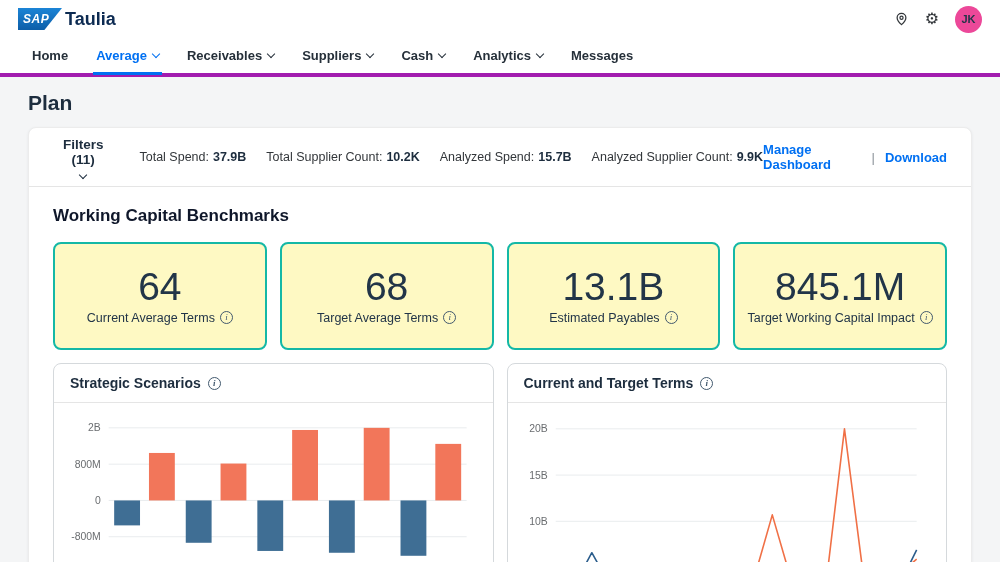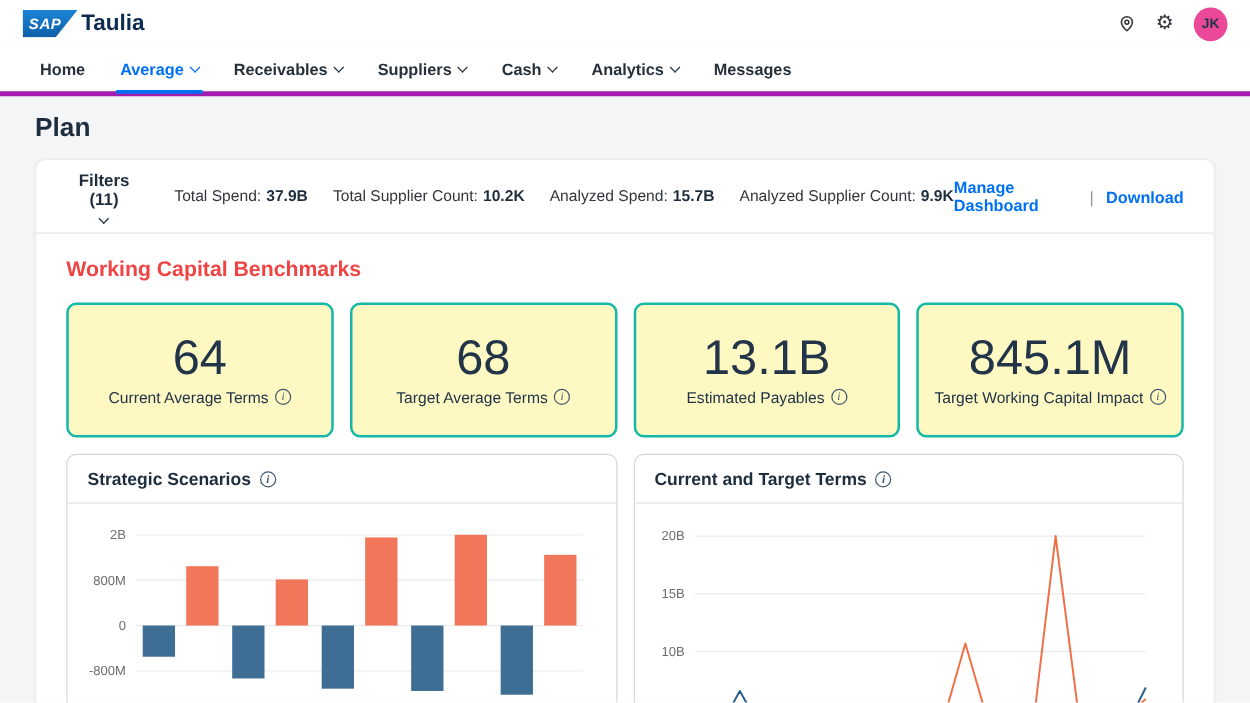--- a/index.html
+++ b/index.html
@@ -1,21 +1,21 @@
 <!DOCTYPE html>
 <html><head>
 <meta charset="utf-8">
 <style>
   * { margin:0; padding:0; box-sizing:border-box; }
   html,body { width:1000px; height:562px; overflow:hidden; }
   body { background:#f4f5f6; font-family:"Liberation Sans", sans-serif; color:#32363a; }
 
   
   .topbar { height:38px; background:#fff; display:flex; align-items:center; padding:0 18px; }
-  .brand { display:flex; gap:3px; cursor:pointer; }
+  .brand { display:flex; align-items:center; gap:3px; cursor:pointer; }
   .sap-logo { width:44px; height:22px; background:linear-gradient(180deg,#1b84d6,#0d5ea8);
       clip-path:polygon(0 0,100% 0,60% 100%,0 100%); color:#fff; font-style:italic; font-weight:bold;
       font-size:12px; letter-spacing:.5px; padding:4px 0 0 5px; }
   .brand-name { font-size:18px; font-weight:700; color:#0d2b52; }
   .topbar-right { margin-left:auto; display:flex; align-items:center; gap:16px; }
   .icon-btn { background:none; border:none; cursor:pointer; display:flex; align-items:center; color:#32363a; }
   .gear-glyph { font-size:16px; line-height:1; color:#32363a; }
   .avatar { width:27px; height:27px; border-radius:50%; background:#ec4899; color:#223548;
       font-size:11px; font-weight:700; display:flex; align-items:center; justify-content:center; cursor:pointer; }
 
@@ -40,21 +40,21 @@
   .filters-btn { display:flex; align-items:center; gap:9px; font-size:13.5px; font-weight:700; color:#1d2d3e;
       background:none; border:none; cursor:pointer; font-family:inherit;flex-direction:column; }
   .stats { display:flex; gap:20px; margin-left:26px; font-size:12.5px; color:#32363a; }
   .stat { display:inline-flex; gap:4px; white-space:nowrap; }
   .stat b { color:#1d2d3e; }
   .toolbar-links { margin-left:auto; display:flex; align-items:center; gap:10px; font-size:13px; }
   .link { color:#0070f2; font-weight:700; text-decoration:none; cursor:pointer; }
   .link-sep { color:#8a9198; }
 
   
-  .section-title { font-size:17px; font-weight:700; color:#ef4444; padding:19px 24px 16px; }
+  .section-title { font-size:17px; font-weight:700; color:#0f172a; padding:19px 24px 16px; }
   .kpi-row { display:flex; gap:13px; padding:0 24px; }
   .kpi-card { flex:1; border:2px solid #14b8a6; border-radius:8px; height:108px;
       display:flex; flex-direction:column; align-items:center; justify-content:center; gap:3px; background:#fef9c3; }
   .kpi-value { font-size:39px; font-weight:400; color:#223548; line-height:1.05; }
   .kpi-label { font-size:12.5px; color:#223548; display:flex; align-items:center; gap:5px; }
   .info-icon { width:13px; height:13px; border:1px solid #42596e; border-radius:50%; color:#42596e;
       font-size:9px; line-height:11px; display:inline-flex; align-items:center; justify-content:center;
       flex:0 0 13px; cursor:pointer; }
   .info-icon::before { content:"i"; font-family:"Liberation Serif", serif; font-style:italic; }
 

